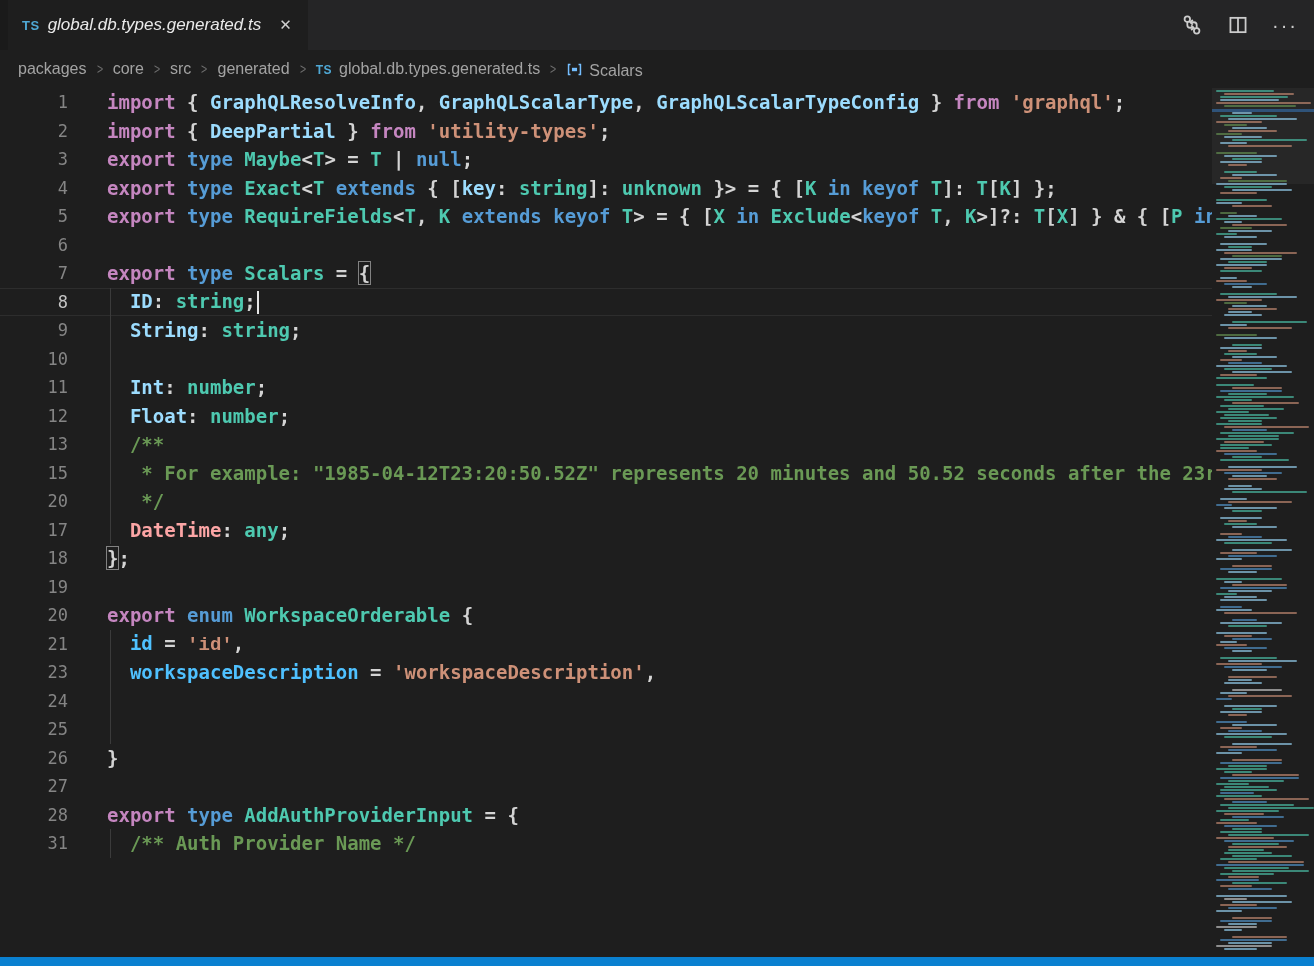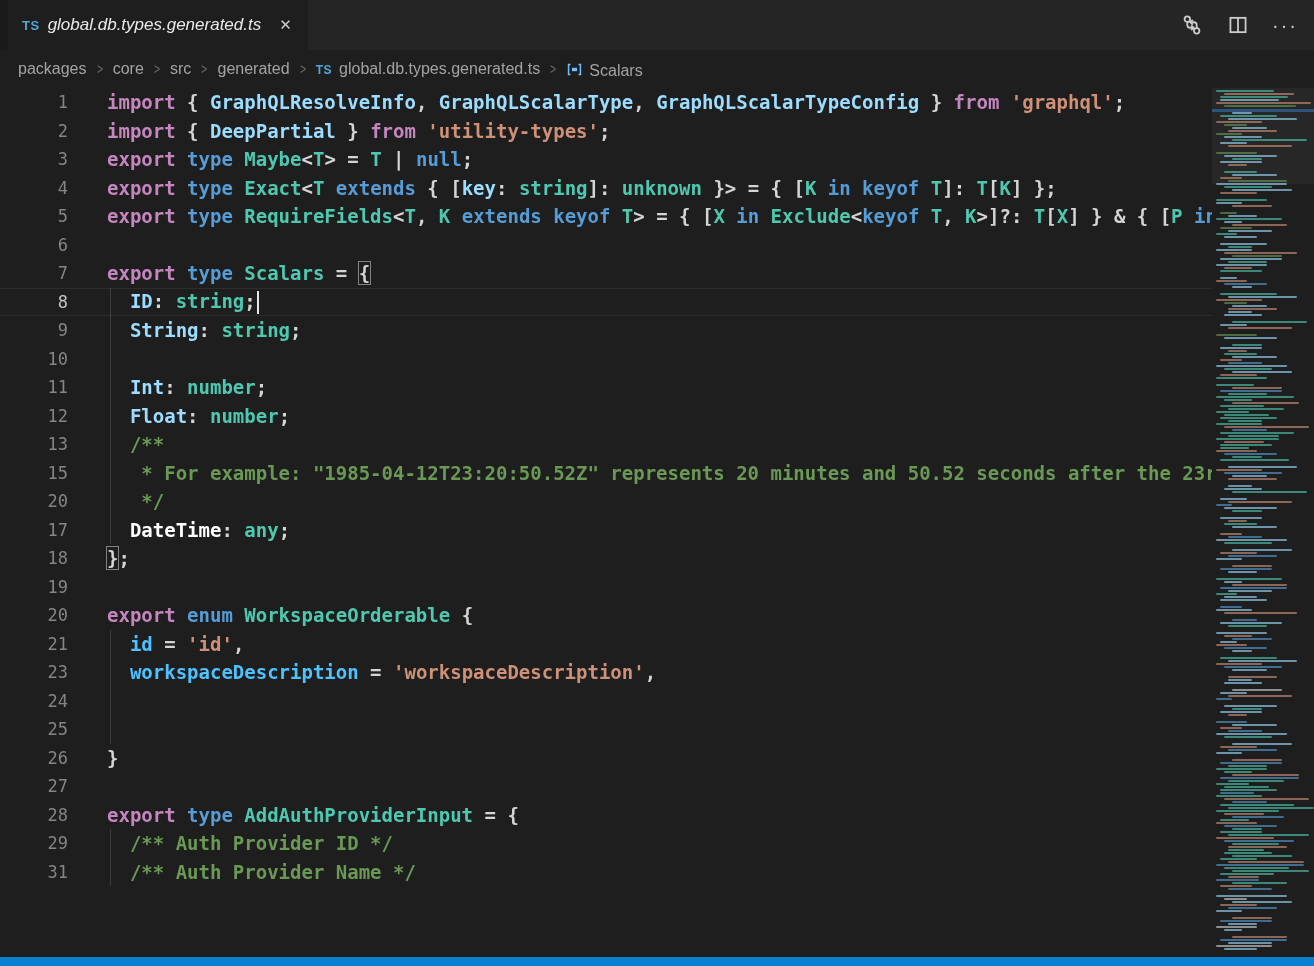--- a/index.html
+++ b/index.html
@@ -164,38 +164,38 @@
           <span class="codeline">   <span style="color: rgb(106, 153, 85);">* For example: "1985-04-12T23:20:50.52Z" represents 20 minutes and 50.52 seconds after the 23rd hour of April 12th, 1985 in UTC.</span></span>
         </div>
         <div class="row">
           <span class="ln">20</span>
           <span class="guide"></span>
           <span class="codeline">   <span style="color: rgb(106, 153, 85);">*/</span></span>
         </div>
         <div class="row">
           <span class="ln">17</span>
           <span class="guide"></span>
-          <span class="codeline">  <span style="color: #ffffff;">DateTime</span><span style="color: rgb(212, 212, 212);">: </span><span style="color: rgb(78, 201, 176);">any</span><span style="color: rgb(212, 212, 212);">;</span></span>
+          <span class="codeline">  <span style="color: #fca5a5;">DateTime</span><span style="color: rgb(212, 212, 212);">: </span><span style="color: rgb(78, 201, 176);">any</span><span style="color: rgb(212, 212, 212);">;</span></span>
         </div>
         <div class="row">
           <span class="ln">18</span>
           <span class="codeline"><span class="bracket-box" style="color: rgb(212, 212, 212);">}</span><span style="color: rgb(212, 212, 212);">;</span></span>
         </div>
         <div class="row">
           <span class="ln">19</span>
           <span class="codeline"></span>
         </div>
         <div class="row">
           <span class="ln">20</span>
           <span class="codeline"><span style="color: rgb(197, 134, 192);">export </span><span style="color: rgb(86, 156, 214);">enum </span><span style="color: rgb(78, 201, 176);">WorkspaceOrderable</span><span style="color: rgb(212, 212, 212);"> {</span></span>
         </div>
         <div class="row">
           <span class="ln">21</span>
           <span class="guide"></span>
-          <span class="codeline">  <span style="color: rgb(79, 193, 255);">id</span><span style="color: rgb(212, 212, 212);"> = </span><span style="color: rgb(206, 145, 120);">'id'</span><span style="color: rgb(212, 212, 212);">,</span></span>
+          <span class="codeline">  <span style="color: rgb(79, 193, 255);">id</span><span style="color: rgb(212, 212, 212);"> = </span><span style="color: rgb(206, 145, 120); font-family: Liberation Mono, monospace;">'id'</span><span style="color: rgb(212, 212, 212);">,</span></span>
         </div>
         <div class="row">
           <span class="ln">23</span>
           <span class="guide"></span>
           <span class="codeline">  <span style="color: rgb(79, 193, 255);">workspaceDescription</span><span style="color: rgb(212, 212, 212);"> = </span><span style="color: rgb(206, 145, 120);">'workspaceDescription'</span><span style="color: rgb(212, 212, 212);">,</span></span>
         </div>
         <div class="row">
           <span class="ln">24</span>
           <span class="guide"></span>
         </div>
@@ -207,25 +207,20 @@
           <span class="ln">26</span>
           <span class="codeline"><span style="color: rgb(212, 212, 212);">}</span></span>
         </div>
         <div class="row">
           <span class="ln">27</span>
           <span class="codeline"></span>
         </div>
         <div class="row">
           <span class="ln">28</span>
           <span class="codeline"><span style="color: rgb(197, 134, 192);">export </span><span style="color: rgb(86, 156, 214);">type </span><span style="color: rgb(78, 201, 176);">AddAuthProviderInput</span><span style="color: rgb(212, 212, 212);"> = {</span></span>
-        </div>
-        <div class="row">
-          <span class="ln">29</span>
-          <span class="guide"></span>
-          <span class="codeline">  <span style="color: rgb(106, 153, 85);">/** Auth Provider ID */</span></span>
         </div>
         <div class="row">
           <span class="ln">31</span>
           <span class="guide"></span>
           <span class="codeline">  <span style="color: rgb(106, 153, 85);">/** Auth Provider Name */</span></span>
         </div>
       </div>
     <div class="minimap" id="minimap">
       <div class="mm-viewport"></div>
       <div class="mm-curline"></div>

